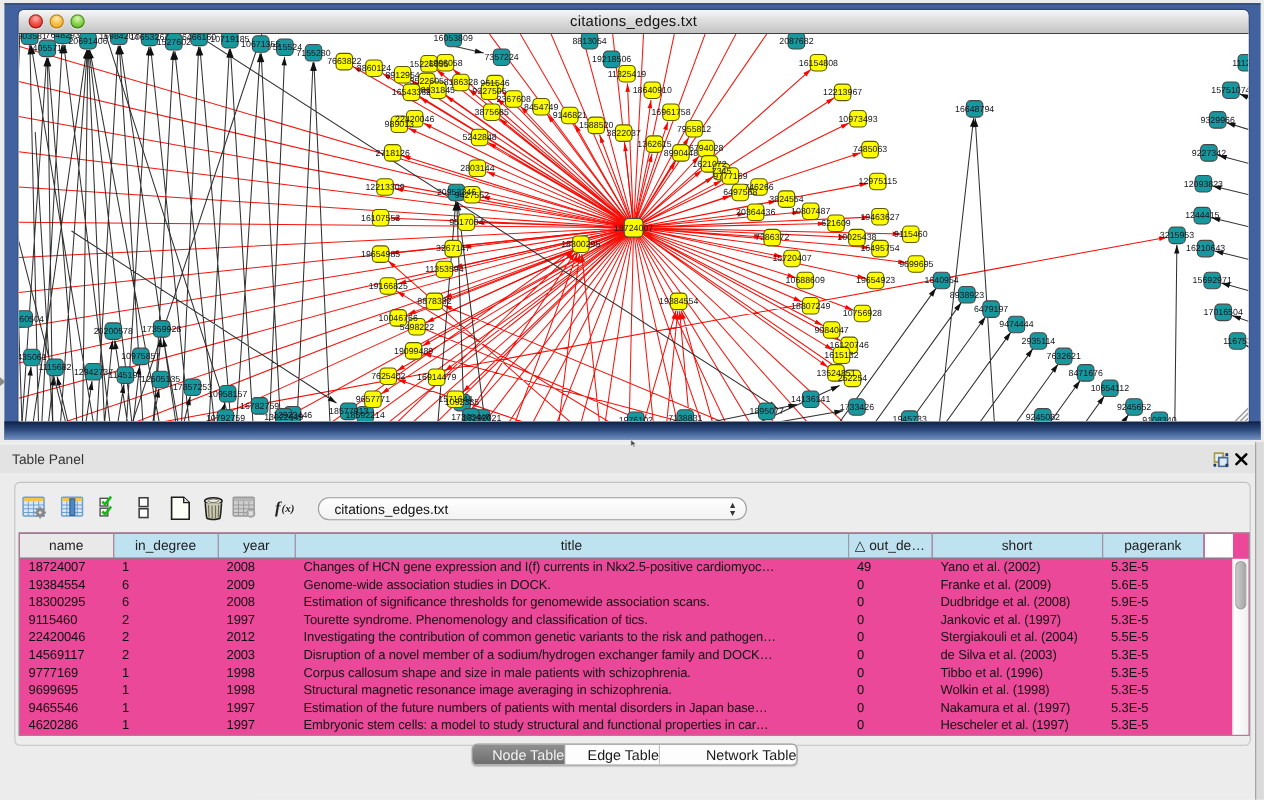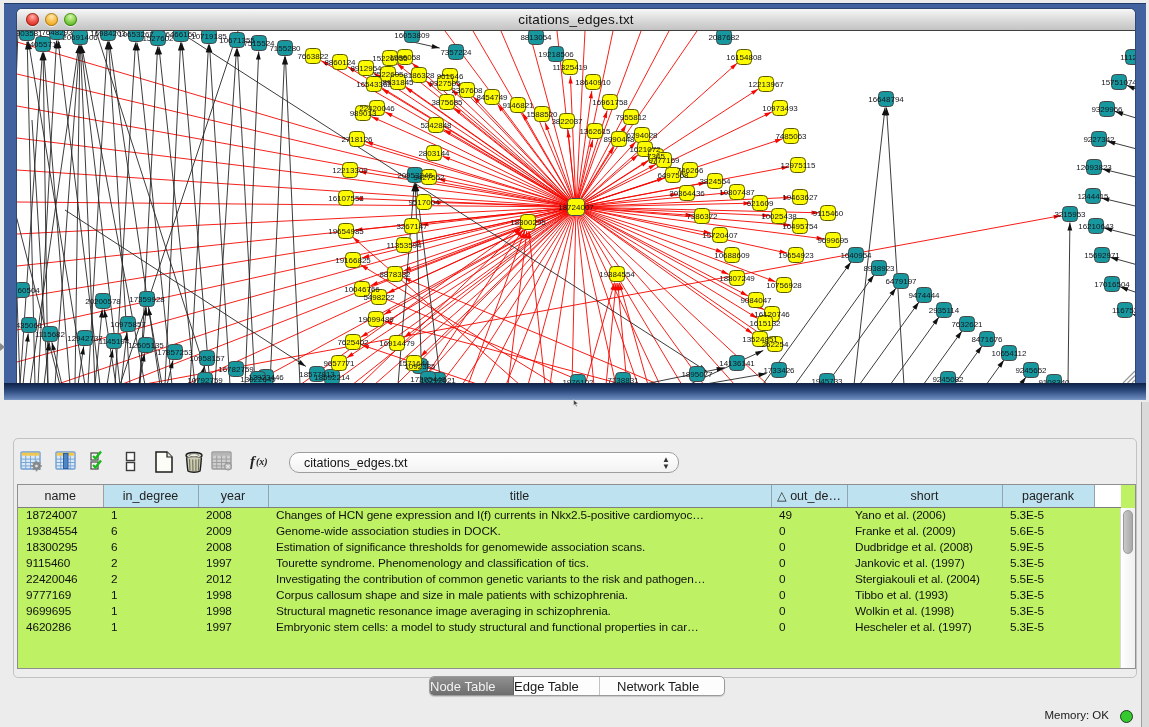--- a/index.html
+++ b/index.html
@@ -19,31 +19,31 @@
 #panel{left:0;top:400px;width:1149px;height:327px;background:#ececec}
 #ptitle{position:absolute;left:0;top:3px;width:1141px;height:27px;background:#e3e3e3;border-top:1px solid #f8f8f8}
 #ptitle span{position:absolute;left:11px;top:7px;font-size:12.5px;color:#333}
 #pbox{position:absolute;left:13px;top:38px;width:1124px;height:240px;background:#ededed;border:1px solid #c2c2c2;border-radius:5px}
 
 #toolbar{position:absolute;left:0;top:8px;width:100%;height:28px}
 #combo{position:absolute;left:275px;top:5px;width:390px;height:21px;background:linear-gradient(#ffffff,#f2f2f2);border:1px solid #9d9d9d;border-radius:10px}
 #combo span{position:absolute;left:14px;top:3px;font-size:12.5px;color:#111}
 #combo .arr{position:absolute;right:8px;top:3px;font-size:8px;color:#333;line-height:7px}
 
-#tview{position:absolute;left:3px;top:45px;width:1119px;height:185px;background:#bef264;border:1px solid #8f8f8f}
+#tview{position:absolute;left:3px;top:45px;width:1119px;height:185px;background:#ec4899;border:1px solid #8f8f8f}
 table{border-collapse:collapse;table-layout:fixed;font-size:12px;color:#111;width:1103px}
 th{height:22px;font-weight:normal;font-size:12.5px;color:#222;background:#bfe2f1;border-right:1px solid #8fa6b0;border-bottom:1px solid #7f7f7f;overflow:hidden;white-space:nowrap}
 th.gray{background:#e9e9e9;border-right:1px solid #9f9f9f}
 td{height:16px;padding:0 0 0 8px;overflow:hidden;white-space:nowrap;font-size:11.8px;letter-spacing:-0.12px}
 
 #vsb{position:absolute;right:0;top:23px;width:15px;height:160px;background:linear-gradient(90deg,#ffffff,#f0f0f0);border-left:1px solid #d9d9d9}
 #vsb .thumb{position:absolute;left:2px;top:2px;width:10px;height:44px;border-radius:6px;background:linear-gradient(90deg,#c9c9c9,#a8a8a8);border:1px solid #9a9a9a}
 
 #tabs{position:absolute;left:415px;top:237px;width:296px;height:20px;border:1px solid #9b9b9b;border-radius:5px;background:#fdfdfd;box-shadow:0 1px 1px rgba(0,0,0,.15);font-size:13px}
-#tabs div{position:absolute;top:0;height:18px;padding-top:2px;text-align:left;color:#1a1a1a}
+#tabs div{position:absolute;top:0;height:18px;padding-top:2px;text-align:right;color:#1a1a1a}
 #tabs .sel{background:linear-gradient(#909090,#6d6d6d);color:#f2f2f2;border-radius:4px 0 0 4px;border-right:1px solid #5f5f5f}
 #tabs .t2{left:84px;width:86px;border-right:1px solid #c3c3c3}
 #tabs .t3{left:187px;width:107px}
 #status{position:absolute;left:0;top:300px;width:1141px;height:27px}
 #status span{position:absolute;right:32px;top:9px;font-size:11.5px;color:#1a1a1a}
 #status i{position:absolute;right:8px;top:10px;width:13px;height:13px;border-radius:50%;background:#35c92e;border:1.5px solid #1e3c1e;font-style:normal}
 #rgut{left:1141px;top:402px;width:8px;height:325px;background:#dadada;border-left:1px solid #9e9e9e}
 #cursor{left:571px;top:399px;width:10px;height:10px}
 </style></head><body>
 <div class="abs" id="blue"></div>
@@ -358,20 +358,33 @@
           <text x="762.0" y="341.6">1733426</text>
           <text x="810.0" y="352.6">1945733</text>
           <text x="931.0" y="350.6">9245082</text>
           <text x="559.0" y="178.6">18724007</text>
         </g>
         <path d="M1106.0 352.0L1118.0 340.0M1110.5 352.0L1118.0 344.5M1115.0 352.0L1118.0 349.0" stroke="#9a9a9a" stroke-width="1.3" fill="none"></path>
       </svg>
     </div>
 </div>
 <div class="abs" id="panel">
+  <div id="ptitle">
+      <span>Table Panel</span>
+    <svg style="position:absolute;right:24px;top:7px" width="14" height="14" viewBox="0 0 14 14">
+      <rect x="1" y="1" width="8" height="8" fill="#e7f0fa" stroke="#a79b3d" stroke-width="1.6"></rect>
+      <rect x="5" y="5" width="8" height="8" fill="#dfeaf8" stroke="#4a6c96" stroke-width="1.6"></rect>
+      <rect x="11" y="1" width="2.6" height="2.6" fill="#1c3a66"></rect>
+        <rect x="0" y="10.6" width="2.6" height="2.6" fill="#1c3a66"></rect>
+        <rect x="11" y="10.6" width="2.6" height="2.6" fill="#1c3a66"></rect>
+    </svg>
+    <svg style="position:absolute;right:6px;top:7px" width="13" height="13" viewBox="0 0 13 13">
+      <path d="M2 2L11 11M11 2L2 11" stroke="#000" stroke-width="2.3" stroke-linecap="round"></path>
+    </svg>
+  </div>
   <div id="pbox">
     <div id="toolbar">
         <style>.tbi{position:absolute;top:3px}</style>
         <svg class="tbi" style="left:6px" width="23" height="22" viewBox="0 0 23 22">
           <rect x="1" y="2" width="19" height="17" rx="1" fill="#dbe9f7" stroke="#6f9fd0" stroke-width="1.4"></rect>
           <rect x="1.7" y="2.7" width="17.6" height="3" fill="#f3c64e"></rect>
           <line x1="1" y1="9.1" x2="20" y2="9.1" stroke="#6f9fd0" stroke-width="0.9"></line>
           <line x1="1" y1="12.5" x2="20" y2="12.5" stroke="#6f9fd0" stroke-width="0.9"></line>
           <line x1="1" y1="15.899999999999999" x2="20" y2="15.899999999999999" stroke="#6f9fd0" stroke-width="0.9"></line>
           <line x1="5.75" y1="5.7" x2="5.75" y2="19" stroke="#6f9fd0" stroke-width="0.9"></line>
@@ -464,21 +477,21 @@
               <th class="">short</th>
               <th class="">pagerank</th>
               <th style="background:#fff;border:none;border-bottom:1px solid #7f7f7f"></th>
             </tr>
             <tr>
               <td>18724007</td>
               <td>1</td>
               <td>2008</td>
               <td>Changes of HCN gene expression and I(f) currents in Nkx2.5‑positive cardiomyoc…</td>
               <td>49</td>
-              <td>Yano et al. (2006)</td>
+              <td>Yano et al. (2002)</td>
               <td>5.3E‑5</td>
               <td></td>
             </tr>
             <tr>
               <td>19384554</td>
               <td>6</td>
               <td>2009</td>
               <td>Genome‑wide association studies in DOCK.</td>
               <td>0</td>
               <td>Franke et al. (2009)</td>
@@ -509,36 +522,56 @@
               <td>22420046</td>
               <td>2</td>
               <td>2012</td>
               <td>Investigating the contribution of common genetic variants to the risk and pathogen…</td>
               <td>0</td>
               <td>Stergiakouli et al. (2004)</td>
               <td>5.5E‑5</td>
               <td></td>
             </tr>
             <tr>
+              <td>14569117</td>
+              <td>2</td>
+              <td>2003</td>
+              <td>Disruption of a novel member of a sodium/hydrogen exchanger family and DOCK…</td>
+              <td>0</td>
+              <td>de Silva et al. (2003)</td>
+              <td>5.3E‑5</td>
+              <td></td>
+            </tr>
+            <tr>
               <td>9777169</td>
               <td>1</td>
               <td>1998</td>
               <td>Corpus callosum shape and size in male patients with schizophrenia.</td>
               <td>0</td>
-              <td>Tibbo et al. (1993)</td>
+              <td>Tibbo et al. (1996)</td>
               <td>5.3E‑5</td>
               <td></td>
             </tr>
             <tr>
               <td>9699695</td>
               <td>1</td>
               <td>1998</td>
               <td>Structural magnetic resonance image averaging in schizophrenia.</td>
               <td>0</td>
               <td>Wolkin et al. (1998)</td>
+              <td>5.3E‑5</td>
+              <td></td>
+            </tr>
+            <tr>
+              <td>9465546</td>
+              <td>1</td>
+              <td>1997</td>
+              <td>Estimation of the future numbers of patients with mental disorders in Japan base…</td>
+              <td>0</td>
+              <td>Nakamura et al. (1997)</td>
               <td>5.3E‑5</td>
               <td></td>
             </tr>
             <tr>
               <td>4620286</td>
               <td>1</td>
               <td>1997</td>
               <td>Embryonic stem cells: a model to study structural and functional properties in car…</td>
               <td>0</td>
               <td>Hescheler et al. (1997)</td>
@@ -550,24 +583,20 @@
       <div id="vsb">
           <div class="thumb"></div>
         </div>
     </div>
     <div id="tabs">
       <div class="sel" style="left:0;width:84px">Node Table</div>
       <div class="t2">Edge Table</div>
       <div class="t3">Network Table</div>
     </div>
   </div>
-  <div id="status">
-      <span>Memory: OK</span>
-      <i></i>
-    </div>
 </div>
 <div class="abs" id="rgut"></div>
 <svg class="abs" style="left:0;top:341px;width:7px;height:12px" viewBox="0 0 7 12">
     <path d="M0 2 L5 6 L0 10 Z" fill="#8a8a8a"></path>
   </svg>
 <svg class="abs" id="cursor" viewBox="0 0 12 12">
     <path d="M3 1 L3 8 L4.9 6.3 L6.2 9.2 L7.4 8.7 L6.1 5.9 L8.7 5.7 Z" fill="#444" stroke="#f4f4f4" stroke-width="0.6"></path>
   </svg>
 
 </body></html>

